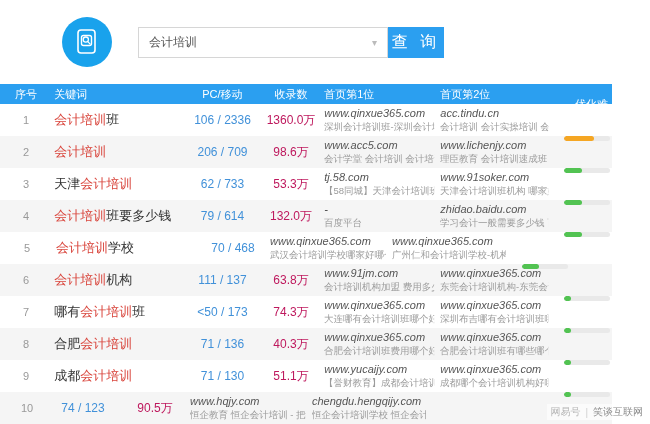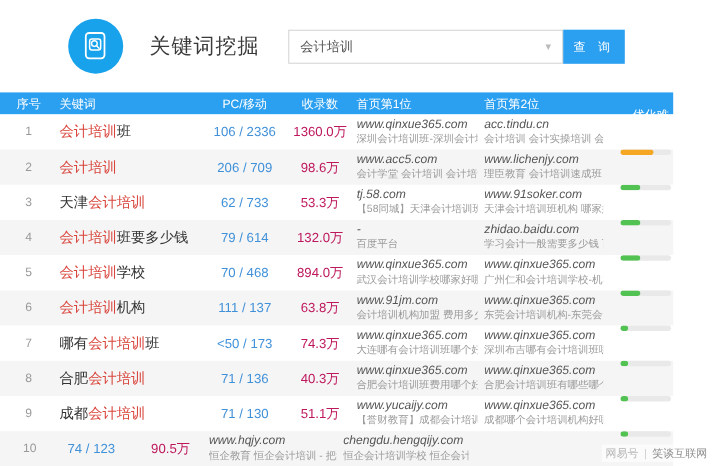--- a/index.html
+++ b/index.html
@@ -11,21 +11,21 @@
   .top { height:84px; display:flex; align-items:center; padding-left:62px; background:#fff; }
   .app-badge { width:50px; height:50px; border-radius:50%; background:#19a2ec;
     display:flex; align-items:center; justify-content:center; flex:0 0 auto; }
   .app-title { font-size:19px; color:#3a3a3a; margin-left:24px; letter-spacing:1px; font-weight:400; }
   .searchbar { display:flex; margin-left:26px; }
   .kw-select { width:250px; height:31px; border:1px solid #d6d6d6; background:#fff;
     display:flex; align-items:center; justify-content:space-between; padding:0 10px; }
   .kw-select .val { font-size:12px; color:#555; }
   .kw-select .caret { font-size:10px; color:#bbb; }
   .query-btn { width:56px; height:31px; background:#2b9ff0; color:#fff; border:none;
-    font-size:11px; letter-spacing:4px; cursor:pointer; }
+    font-size:16px; letter-spacing:4px; cursor:pointer; }
 
   
   .table { width:612px; }
   .thead { display:flex; align-items:center; height:20px; background:#2b9ff0; color:#fff;
     font-size:11px; padding-left:8px; }
   .trow { display:flex; align-items:center; height:32px; padding-left:8px; background:#fff; }
   .trow:nth-child(even) { background:#f5f5f5; }
   .c-seq  { width:38px;  text-align:center; }
   .c-kw   { width:150px; text-align:left; padding-left:10px; }
   .c-pc   { width:74px;  text-align:center; }
@@ -62,21 +62,20 @@
 
   <div class="top">
     <div class="app-badge">
       <svg width="30" height="30" viewBox="0 0 30 30">
         <rect x="6" y="3" width="17" height="23" rx="3" fill="none" stroke="#ffffff" stroke-width="1.6"></rect>
         <rect x="9.5" y="8.5" width="10" height="10" rx="2" fill="none" stroke="#ffffff" stroke-width="1.4"></rect>
         <circle cx="13.8" cy="12.6" r="2.6" fill="none" stroke="#ffffff" stroke-width="1.3"></circle>
         <line x1="15.8" y1="14.6" x2="18" y2="16.9" stroke="#ffffff" stroke-width="1.3" stroke-linecap="round"></line>
       </svg>
     </div>
-    <div class="app-title">关键词挖掘</div>
     <div class="searchbar">
       <div class="kw-select">
         <span class="val">会计培训</span>
         <span class="caret">▾</span>
       </div>
       <button class="query-btn">查 询</button>
     </div>
   </div>
 
   <div class="table">
@@ -177,21 +176,20 @@
         </div>
       </div>
     </div>
 
     <div class="trow">
       <div class="c-seq seq">5</div>
       <div class="c-kw kw">
         <span></span><span class="hl">会计培训</span><span>学校</span>
       </div>
       <div class="c-pc pcval">70 / 468</div>
-      <div class="c-idx idxval">894.0万</div>
       <div class="c-pos1 pos">
         <span class="domain">www.qinxue365.com</span>
         <span class="desc">武汉会计培训学校哪家好哪个好-...</span>
       </div>
       <div class="c-pos2 pos">
         <span class="domain">www.qinxue365.com</span>
         <span class="desc">广州仁和会计培训学校-机构首页 ...</span>
       </div>
       <div class="c-diff">
         <div class="bar-track">

